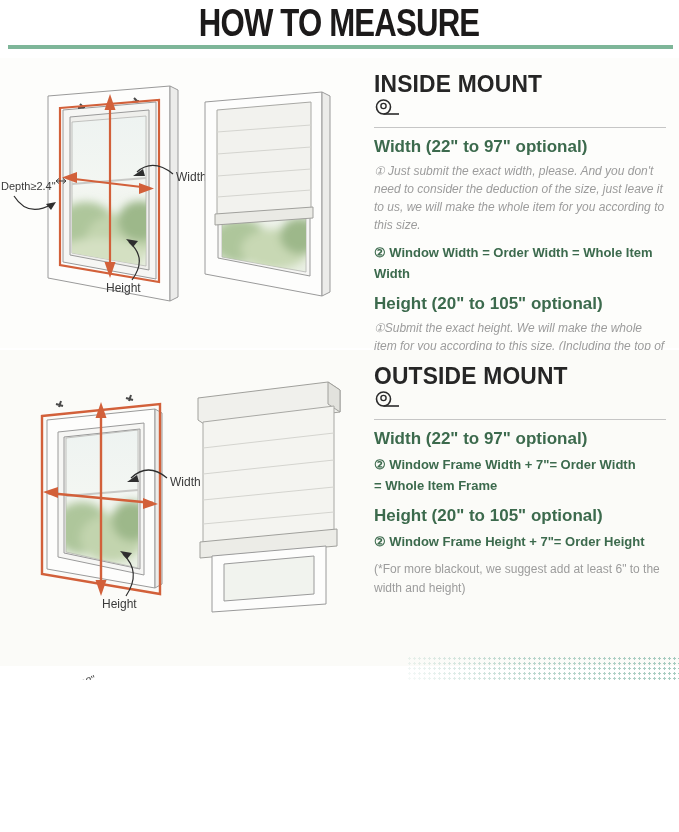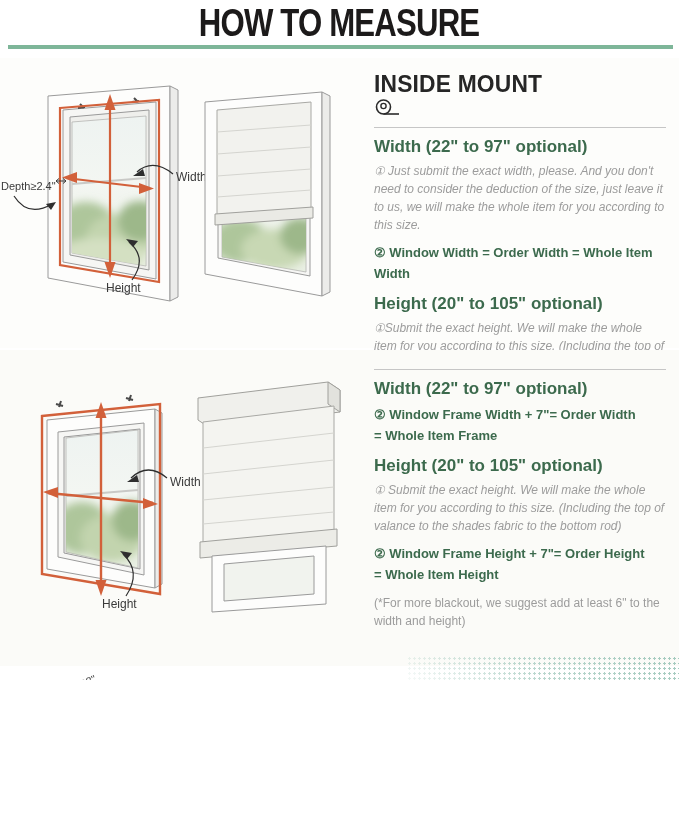--- a/index.html
+++ b/index.html
@@ -220,31 +220,37 @@
       </g>
       <polygon points="200,186 337,173 337,190 200,202" fill="#ececE7" stroke="#a0a09c" stroke-width="1"></polygon>
 
       <g stroke="#9a9a9a" stroke-width="1" fill="#fdfdfc">
         <polygon points="212,200 326,190 326,248 212,256"></polygon>
         <polygon points="224,208 314,200 314,238 224,245" fill="#f1f3ee"></polygon>
       </g>
     </svg>
 
     <div class="content">
+      <div class="mount-row">
+        <div class="mount-title">OUTSIDE MOUNT</div>
+        <svg class="tape" viewBox="0 0 26 22">
+          <circle cx="9.5" cy="9" r="7" fill="none" stroke="#2b2b2b" stroke-width="1.6"></circle>
+          <circle cx="9.5" cy="8" r="2.6" fill="none" stroke="#2b2b2b" stroke-width="1.4"></circle>
+          <path d="M9.5 16 H 25" stroke="#2b2b2b" stroke-width="1.6" fill="none"></path>
+        </svg>
+      </div>
       <div class="rule"></div>
       <div class="sub-h">Width (22" to 97" optional)</div>
       <div class="formula">
         <span>②  Window Frame Width + 7"= Order Width</span>
         <span>= Whole Item Frame</span>
       </div>
       <div class="sub-h">Height (20" to 105" optional)</div>
-      <p class="para">① Submit the exact height. We will make the whole item for you according to this size. (Including the top of valance to the shades fabric to the bottom rod)</p>
       <div class="formula">
         <span>②  Window Frame Height + 7"= Order Height</span>
-        <span>= Whole Item Height</span>
       </div>
       <p class="note">(*For more blackout,  we suggest add at least 6" to the width and height)</p>
     </div>
   </div>
 
   <div class="section" id="s3">
     <div class="halftone"></div>
 
     <svg class="illus" style="left:10px;top:2px" width="360" height="160" viewBox="0 0 360 160">
 

